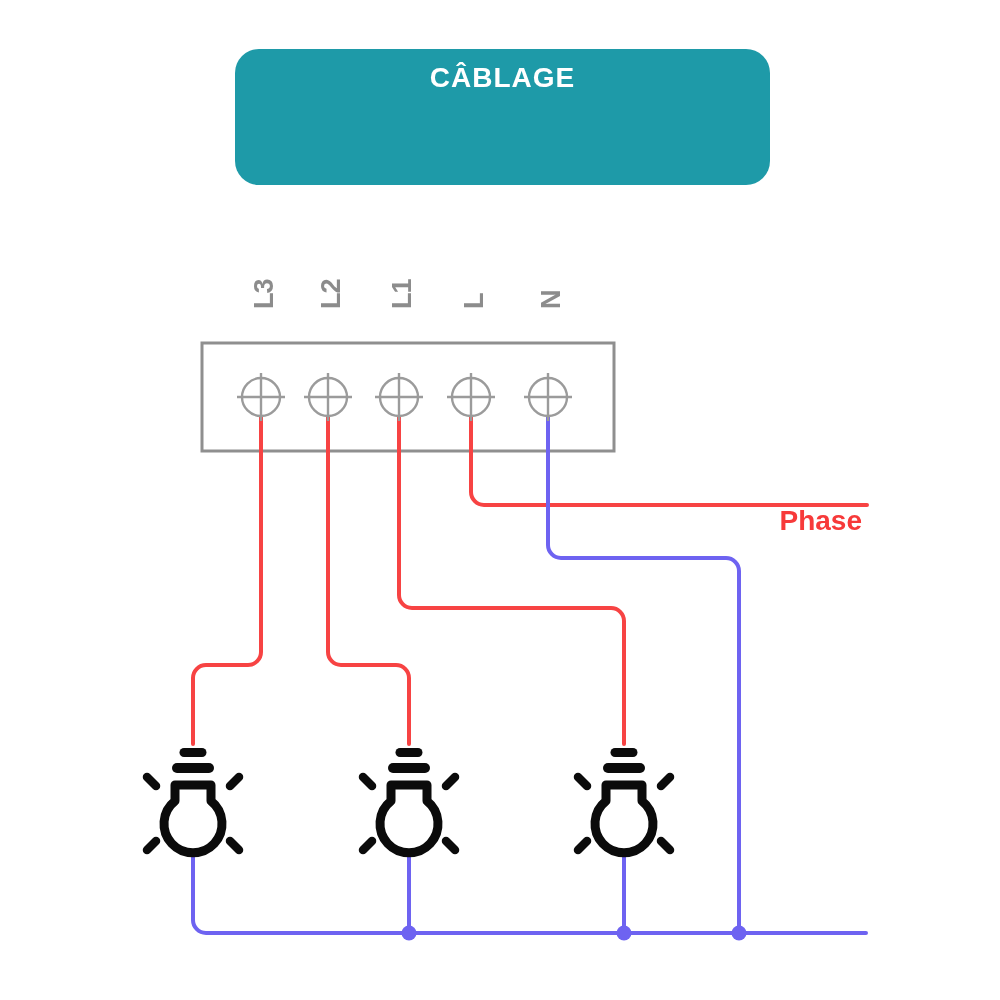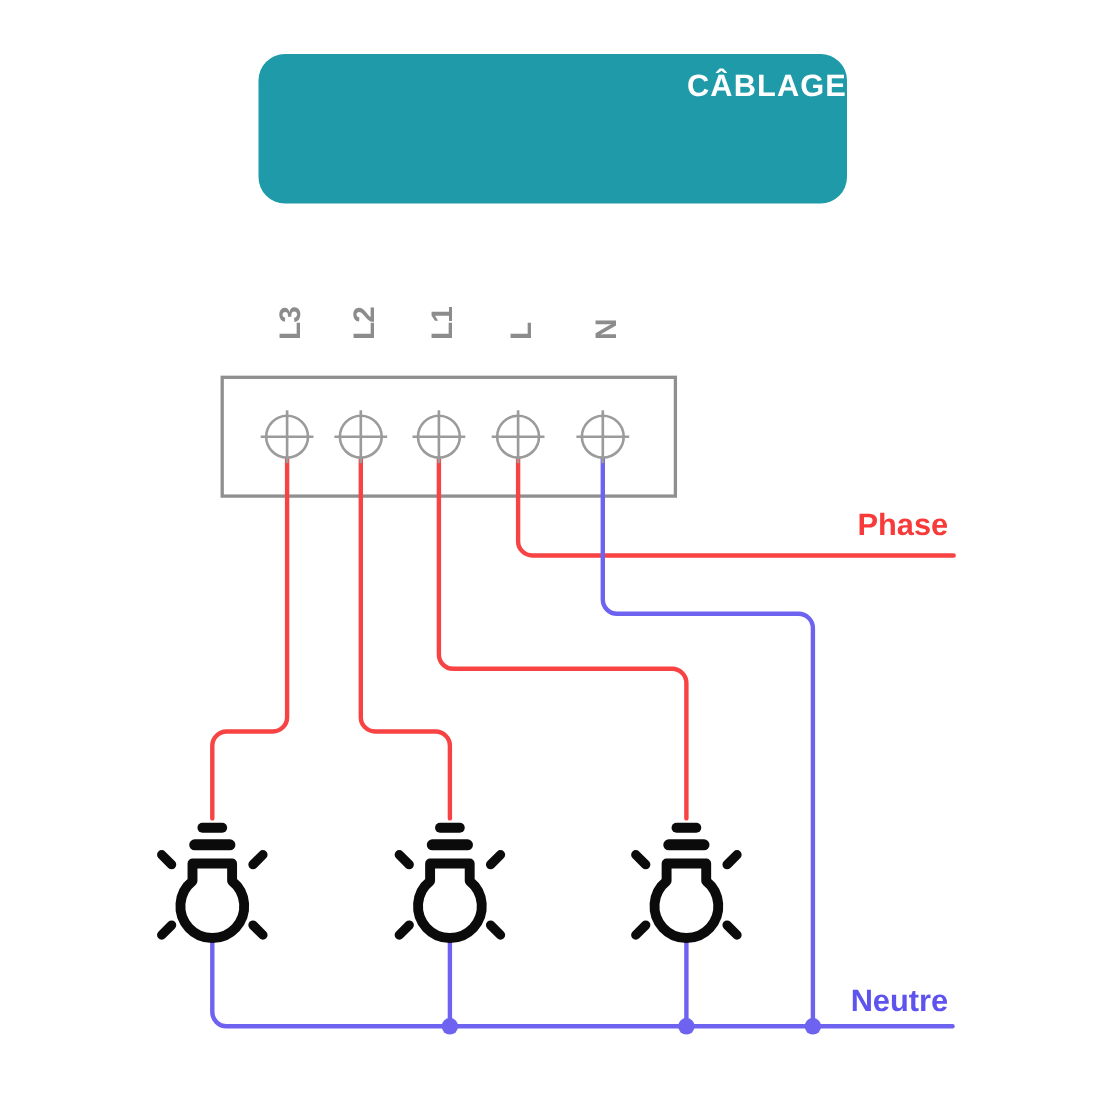--- a/index.html
+++ b/index.html
@@ -6,33 +6,33 @@
   #canvas{
     position:relative;width:1000px;height:1000px;background:#ffffff;
     font-family:"Liberation Sans", sans-serif;overflow:hidden;
   }
   
   .banner{
     position:absolute;left:235px;top:49px;width:535px;height:136px;
     background:#1e9aa8;border-radius:24px;color:#ffffff;text-align:center;
   }
   .banner-subtitle{
-    display:block;margin-top:14px;font-size:28px;font-weight:bold;letter-spacing:1px;line-height:30px;text-align:right;
+    display:block;margin-top:14px;font-size:28px;font-weight:bold;letter-spacing:1px;line-height:30px;
   }
   .banner-title{
     display:block;margin-top:2px;font-size:67px;font-weight:bold;letter-spacing:-1px;line-height:72px;
   }
   
   .tlabel{
     position:absolute;transform:rotate(-90deg);transform-origin:0 0;
     font-size:27px;font-weight:bold;color:#8c8c8c;letter-spacing:-1px;white-space:nowrap;
   }
   
   .side-label{
-    position:absolute;width:125px;text-align:right;font-size:28px;font-weight:bold;
+    position:absolute;width:125px;text-align:right;font-size:28px;font-weight:bold;margin-top:44px;
   }
   .phase-label{left:737px;top:461px;color:#f73a3a;}
   .neutral-label{left:737px;top:894px;color:#5f53ee;}
   
   svg{position:absolute;left:0;top:0;}
   .wire{fill:none;stroke-width:4;stroke-linecap:round;}
   .block-rect{fill:#ffffff;stroke:#8f8f8f;stroke-width:3;}
   .screw{stroke:#9b9b9b;stroke-width:2.4;}
   .screw circle{fill:#ffffff;}
   .bulb-body{fill:#ffffff;stroke:#0b0b0b;stroke-width:9;stroke-linejoin:round;}
@@ -48,21 +48,20 @@
     <span class="banner-subtitle">CÂBLAGE</span>
   </div>
 
   <span class="tlabel" style="left:249px;top:309px">L3</span>
   <span class="tlabel" style="left:316px;top:309px">L2</span>
   <span class="tlabel" style="left:387px;top:309px">L1</span>
   <span class="tlabel" style="left:459px;top:309px">L</span>
   <span class="tlabel" style="left:536px;top:309px">N</span>
 
   <div class="side-label phase-label">Phase</div>
-  <div class="side-label neutral-label">Neutre</div>
 
   <svg width="1000" height="1000" viewBox="0 0 1000 1000">
 
     <rect class="block-rect" x="202" y="343" width="412" height="108"></rect>
 
     <path class="wire" d="M 261 398 V 652 a 13 13 0 0 1 -13 13 H 206 a 13 13 0 0 0 -13 13 V 744" stroke="#f74343"></path>
     <path class="wire" d="M 328 398 V 652 a 13 13 0 0 0 13 13 H 396 a 13 13 0 0 1 13 13 V 744" stroke="#f74343"></path>
     <path class="wire" d="M 399 398 V 595 a 13 13 0 0 0 13 13 H 611 a 13 13 0 0 1 13 13 V 744" stroke="#f74343"></path>
     <path class="wire" d="M 471 398 V 492 a 13 13 0 0 0 13 13 H 867" stroke="#f74343"></path>
 

